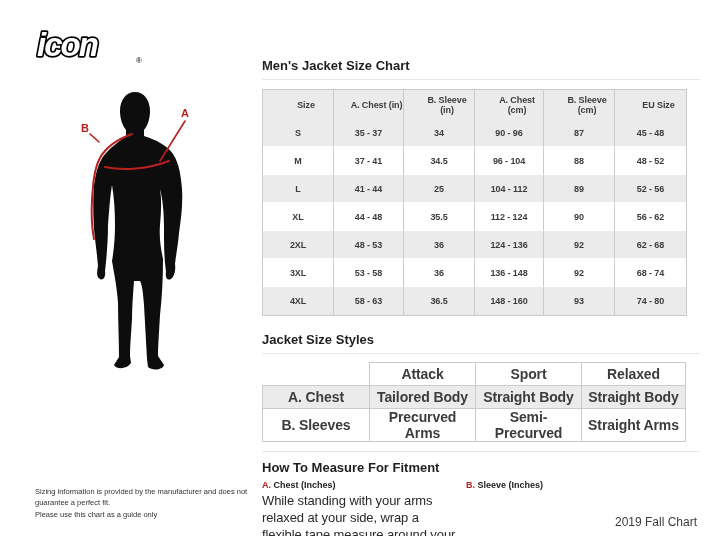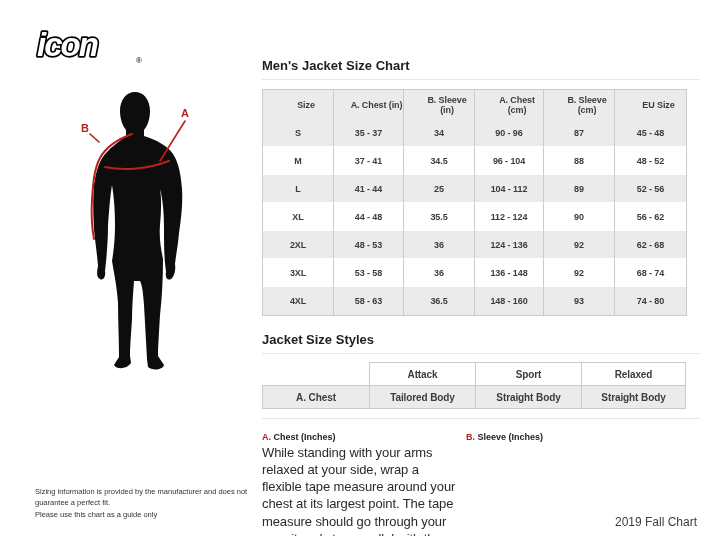--- a/index.html
+++ b/index.html
@@ -32,21 +32,21 @@
   table.sizetable tr:last-child td { border-bottom:none; }
   table.sizetable thead td { background:#ebebeb; height:29px;padding-left:16px; }
   table.sizetable tbody tr:nth-child(odd) td { background:#ebebeb; }
   
   .styles-title { margin-top:16px; }
   table.styletable {
     margin-top:8px; width:423px; table-layout:fixed; border-collapse:collapse;
   }
   table.styletable td {
     height:23px; text-align:center; vertical-align:middle;
-    font-size:10px; font-weight:bold; color:#3c3c3c; letter-spacing:-0.1px;
+    font-size:14px; font-weight:bold; color:#3c3c3c; letter-spacing:-0.1px;
     border:1px solid #cbcbcb; background:#fff;
   }
   table.styletable td.blank { border:none; background:transparent; }
   table.styletable tr.grayrow td { background:#ebebeb; }
   
   .measure { margin-top:9px; border-top:1px solid #e7e7e7; padding-top:8px; }
   .measure-cols { display:flex; margin-top:5px; }
   .measure-col-a { width:196px; margin-right:8px; }
   .measure-col-b { width:234px; }
   .measure-label { font-size:9px; font-weight:bold; color:#1e1e1e; margin-bottom:2px; }
@@ -191,24 +191,31 @@
           <td>Attack</td>
           <td>Sport</td>
           <td>Relaxed</td>
         </tr>
         <tr class="grayrow">
           <td>A. Chest</td>
           <td>Tailored Body</td>
           <td>Straight Body</td>
           <td>Straight Body</td>
         </tr>
+        <tr>
+          <td>B. Sleeves</td>
+          <td>Precurved Arms</td>
+          <td>Semi-Precurved</td>
+          <td>Straight Arms</td>
+        </tr>
       </tbody>
     </table>
 
     <div class="measure">
+      <div class="sec-title" style="border-bottom:none; padding-bottom:0;">How To Measure For Fitment</div>
       <div class="measure-cols">
         <div class="measure-col-a">
           <div class="measure-label">
             <span class="prefix">A.</span>
             <span>Chest (Inches)</span>
           </div>
           <div class="measure-body">While standing with your arms relaxed at your side, wrap a flexible tape measure around your chest at its largest point. The tape measure should go through your armpit and stay parallel with the floor while taking the measurement.</div>
         </div>
         <div class="measure-col-b">
           <div class="measure-label">

